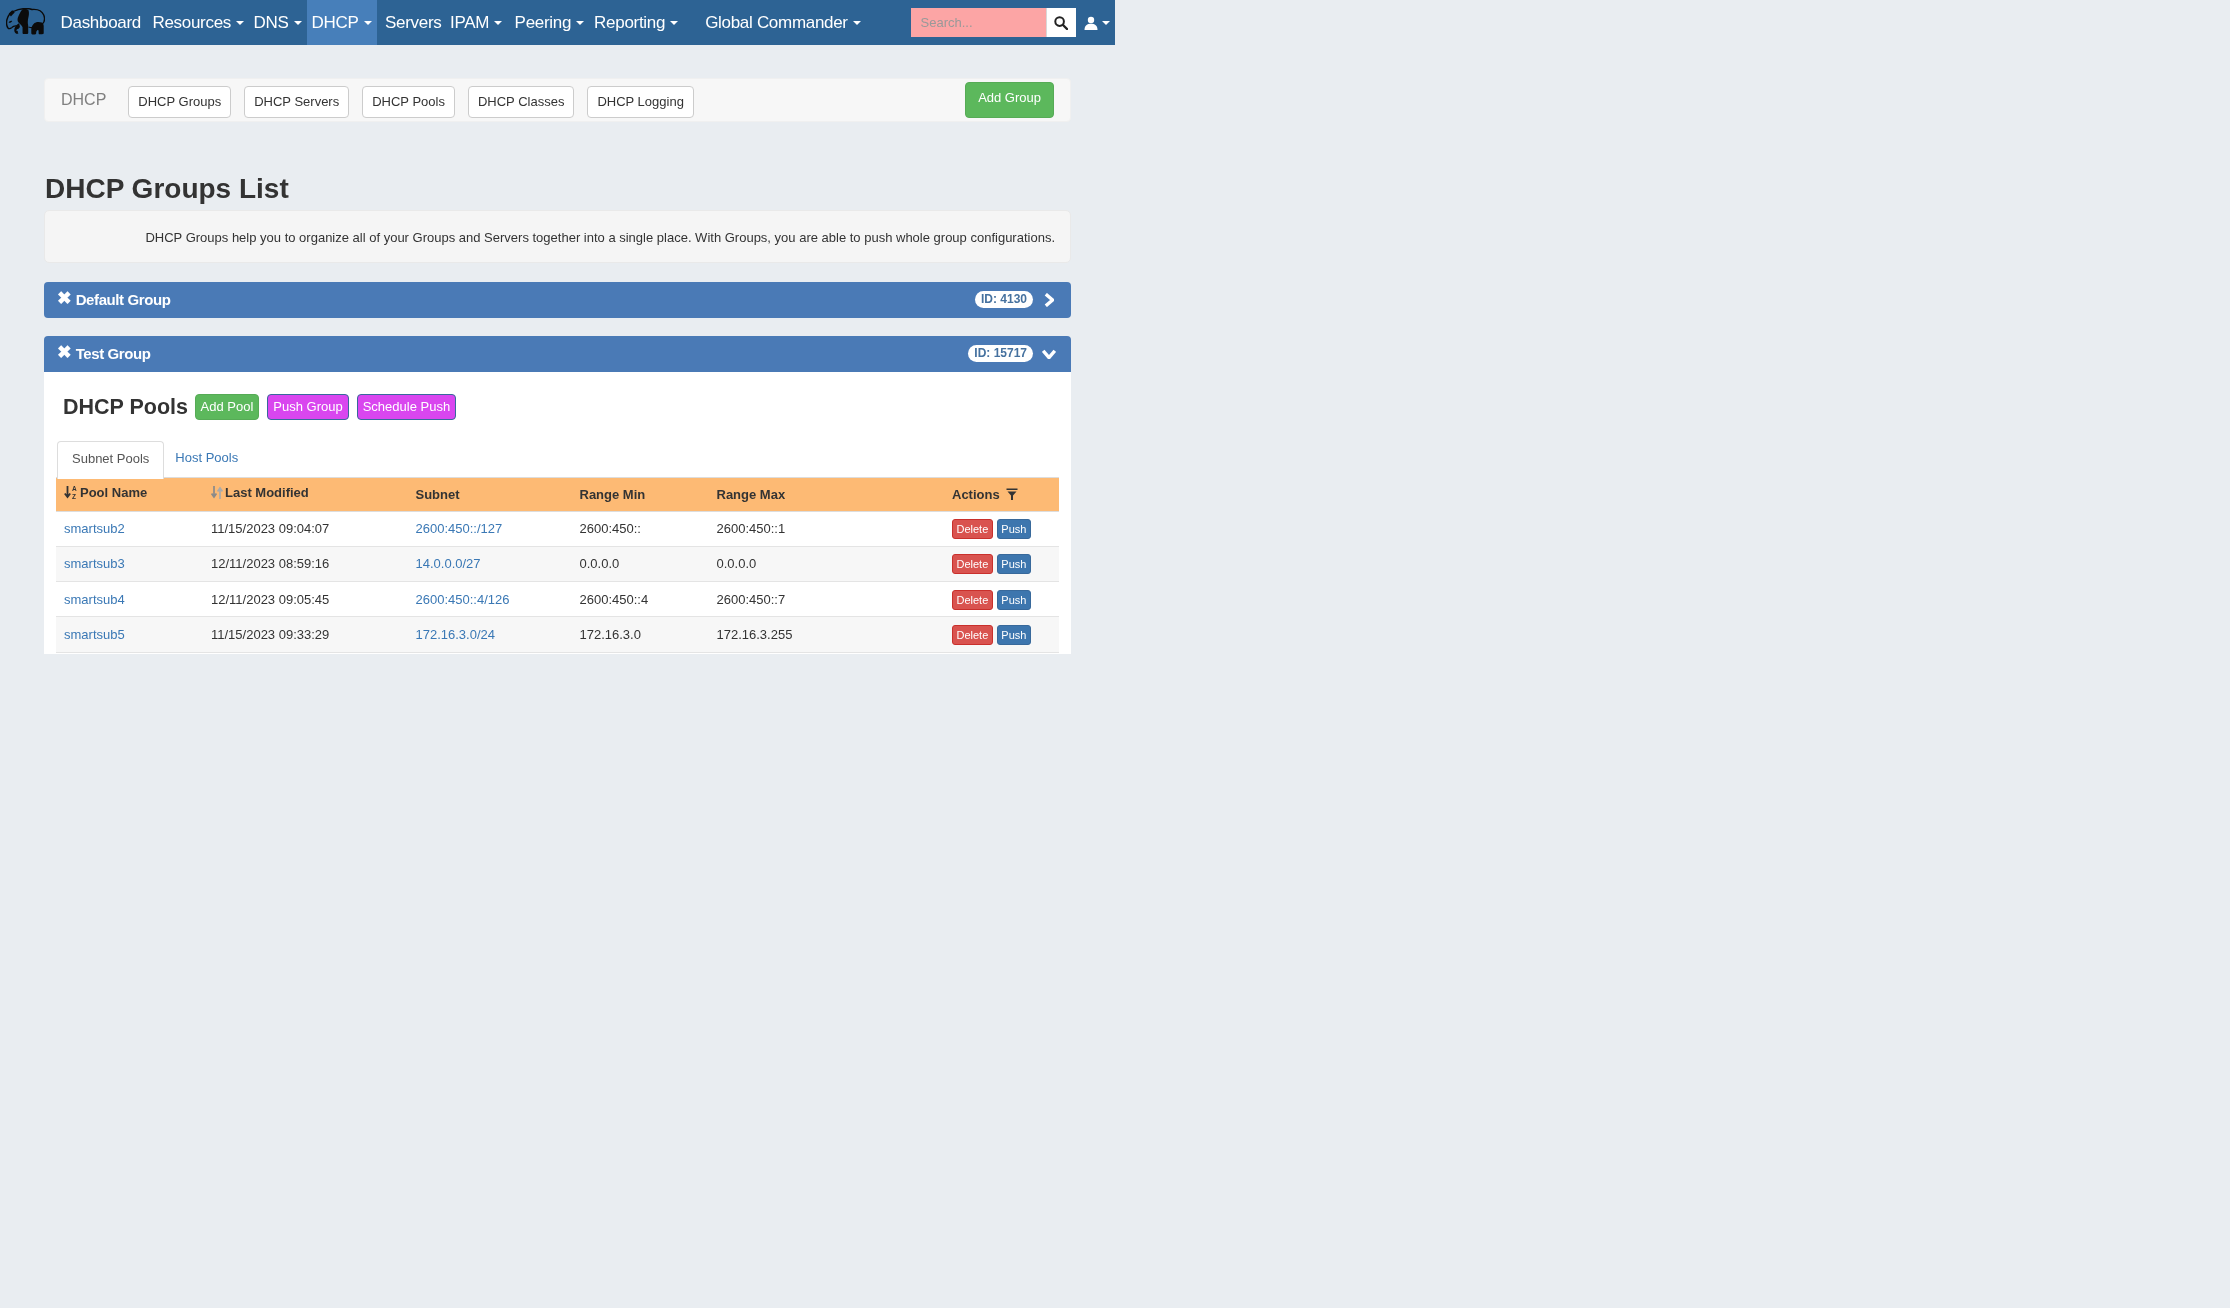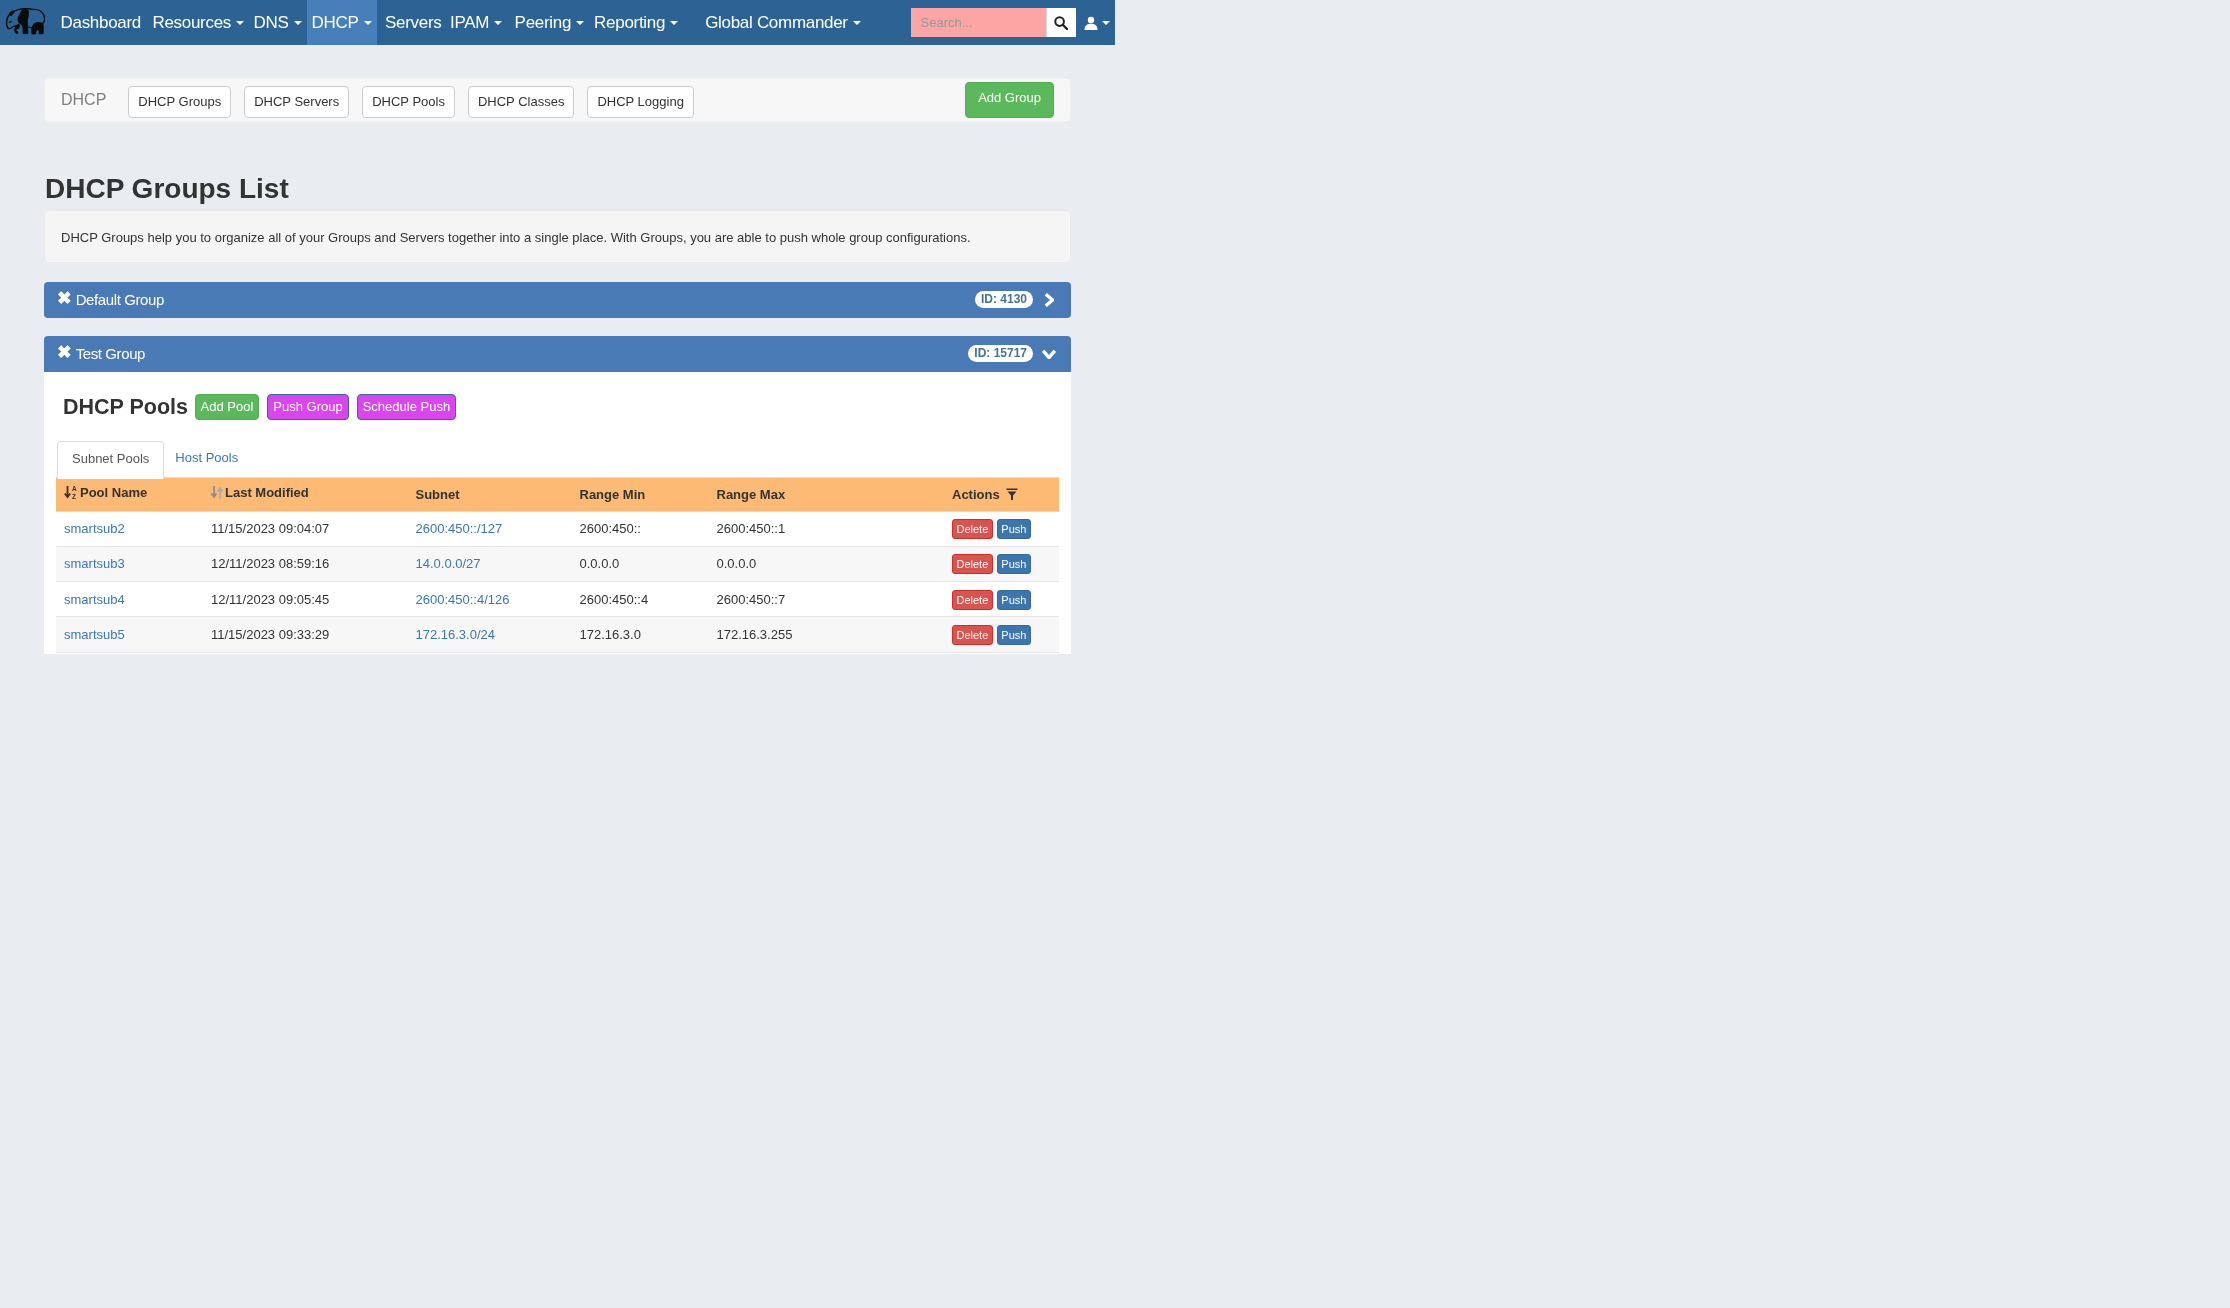--- a/index.html
+++ b/index.html
@@ -21,25 +21,25 @@
 .user { margin-left:8.5px; margin-right:5px; display:flex; align-items:center; }
 
 .wrap { margin:0 44px; }
 
 .topbar { margin-top:33px; height:44px; background:#f7f7f7; border:1px solid #f0f0f0; border-radius:4px; display:flex; align-items:center; padding:0 16px; }
 .topbar .title { color:#808080; font-size:16px; margin-right:22px; }
 .tbtn { display:inline-block; height:32px; line-height:30px; padding:0 9px; margin-top:4px; background:#fff; border:1px solid #ccc; border-radius:4px; color:#333; font-size:13px; margin-right:13px; text-decoration:none; }
 .addgroup { margin-left:auto; margin-right:0; height:36px; line-height:30px; padding:0 12px; background:#5cb85c; border:1px solid #56ab56; border-radius:4px; color:#fff; font-size:13px; text-decoration:none; }
 
 h2.pagetitle { margin-top:49.5px; font-size:28px; line-height:33px; font-weight:bold; color:#333; padding-left:1px; }
-.info { margin-top:5px; background:#f5f5f5; border:1px solid #e9e9e9; border-radius:5px; padding:19px 15px 13px 16px; font-size:13px; color:#333; height:53px; }
+.info { margin-top:5px; background:#f5f5f5; border:1px solid #e9e9e9; border-radius:5px; padding:19px 15px 13px 16px; font-size:13px; color:#333; height:53px;text-align:right; }
 
 .gbar { margin-top:19px; height:36px; background:#4a7ab6; border-radius:4px; display:flex; align-items:center; color:#fff; padding:0 12px 0 13px; }
 .gbar .x { font-size:17.5px; font-weight:bold; margin-right:4px; line-height:1; margin-top:-1px; }
-.gbar .gtitle { font-size:15px; font-weight:normal; letter-spacing:-0.4px; }
+.gbar .gtitle { font-size:15px; font-weight:bold; letter-spacing:-0.4px; }
 .gbar .pill { margin-left:auto; background:#fff; color:#45719f; font-weight:bold; font-size:12px; height:17.5px; line-height:17.5px; border-radius:9px; padding:0 6px; }
 .gbar .chev { margin-left:6px; width:20px; display:flex; justify-content:center; }
 .gbar2 { margin-top:18px !important; }
 
 .panel { background:#fff; border-radius:0 0 4px 4px; padding:0 12px; min-height:290px; }
 .gbar.open { border-radius:4px 4px 0 0; }
 .phead { padding:22px 0 0 7px; display:flex; align-items:center; }
 .phead h3 { font-size:21.5px; font-weight:bold; color:#333; line-height:26px; }
 .btn { display:inline-block; height:26px; line-height:24px; padding:0 5px; border-radius:4px; font-size:13px; color:#fff; border:1px solid transparent; text-decoration:none; }
 .btn-green { background:#5cb85c; border-color:#56ab56; margin-left:6.5px; }

